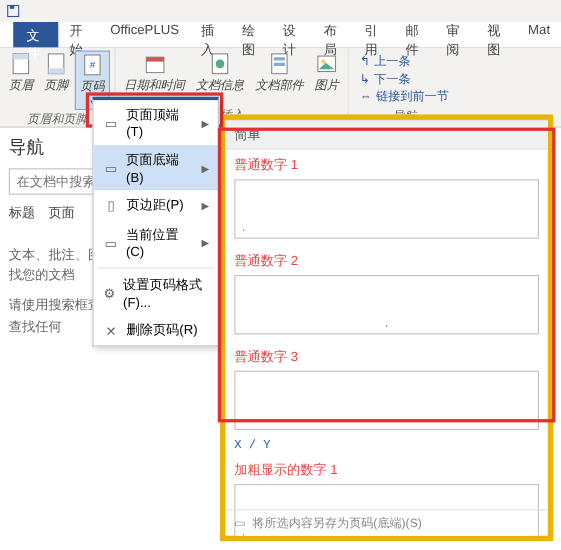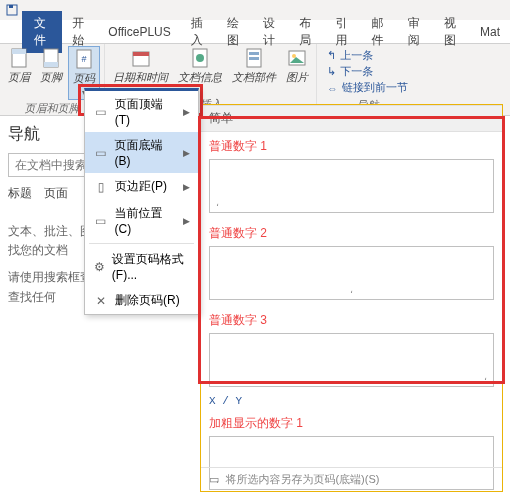--- a/index.html
+++ b/index.html
@@ -1,21 +1,21 @@
 <!DOCTYPE html>
 <html><head>
 <meta charset="utf-8">
 <style>
 * { margin: 0; padding: 0; box-sizing: border-box; font-family: "Microsoft YaHei", sans-serif; }
 body { width: 510px; height: 500px; background: #fff; overflow: hidden; font-size: 12px; }
 
 .titlebar { height: 20px; background: #f3f2f1; display: flex; align-items: center; padding-left: 6px; gap: 6px; }
 .win-btn { width: 12px; height: 12px; display: flex; align-items: center; justify-content: center; color: #666; }
 
-.tabs { height: 24px; background: #fff; display: flex; align-items: center; border-bottom: 1px solid #d0d0d0; padding-left: 22px; }
+.tabs { height: 24px; background: #fff; display: flex; border-bottom: 1px solid #d0d0d0; padding-left: 12px; }
 .tab { padding: 0 10px; color: #444; font-size: 12px; cursor: pointer; }
 .tab.file { background: #2b579a; color: #fff; padding: 4px 12px; }
 
 .ribbon { height: 72px; background: #f3f2f1; display: flex; border-bottom: 1px solid #d0d0d0; }
 .group { display: flex; flex-direction: column; align-items: center; padding: 2px 4px; border-right: 1px solid #e0e0e0; position: relative; }
 .group-btns { display: flex; gap: 2px; flex: 1; align-items: flex-start; }
 .group-label { font-size: 11px; color: #666; padding: 1px 0; font-style: italic; }
 .big-btn { display: flex; flex-direction: column; align-items: center; padding: 2px 4px; cursor: pointer; gap: 2px; }
 .big-btn.active { background: #d0e0f0; border: 1px solid #7da8d8; }
 .btn-icon { width: 20px; height: 20px; display: flex; align-items: center; justify-content: center; }
@@ -30,21 +30,21 @@
 .dd-item .arrow { margin-left: auto; font-size: 9px; color: #666; }
 .dd-icon { width: 16px; height: 16px; display: flex; align-items: center; justify-content: center; color: #666; }
 .dd-sep { height: 1px; background: #e0e0e0; margin: 2px 4px; }
 
 .nav-pane { position: absolute; top: 116px; left: 0; width: 200px; padding: 4px 8px; }
 .nav-title { font-size: 16px; color: #333; padding: 4px 0; }
 .nav-search { width: 100%; height: 24px; border: 1px solid #c0c0c0; padding: 0 6px; margin: 4px 0; font-size: 12px; }
 .nav-tabs { display: flex; gap: 12px; padding: 4px 0; font-size: 12px; color: #444; }
 .nav-body { font-size: 12px; color: #666; padding: 16px 0; line-height: 1.6; }
 
-.gallery { position: absolute; top: 104px; left: 200px; width: 303px; height: 388px; background: #fff; border: 1px solid #eab308; overflow: hidden; }
+.gallery { position: absolute; top: 104px; left: 200px; width: 303px; height: 388px; background: #fff; border: 5px solid #eab308; overflow: hidden; }
 .gallery-red { position: absolute; top: 116px; left: 198px; width: 307px; height: 268px; border: 3px solid #e03030; z-index: 20; pointer-events: none; }
 .gallery-section { padding: 4px 8px; background: #f0f0f0; font-size: 12px; color: #555; border-top: 1px solid #e0e0e0; border-bottom: 1px solid #e0e0e0; }
 .gallery-item { padding: 4px 8px; }
 .gallery-item-title { font-size: 12px; color: #ef4444; padding: 2px 0; }
 .preview { height: 54px; border: 1px solid #c0c0c0; background: #fff; margin: 2px 0; position: relative; }
 .preview .num { position: absolute; font-size: 9px; color: #888; }
 .preview .num.left { left: 6px; bottom: 4px; }
 .preview .num.center { left: 50%; bottom: 4px; transform: translateX(-50%); }
 .preview .num.right { right: 6px; bottom: 4px; }
 .xy { color: #2b579a; font-size: 11px; padding: 2px 8px; font-family: Liberation Mono, monospace; }

